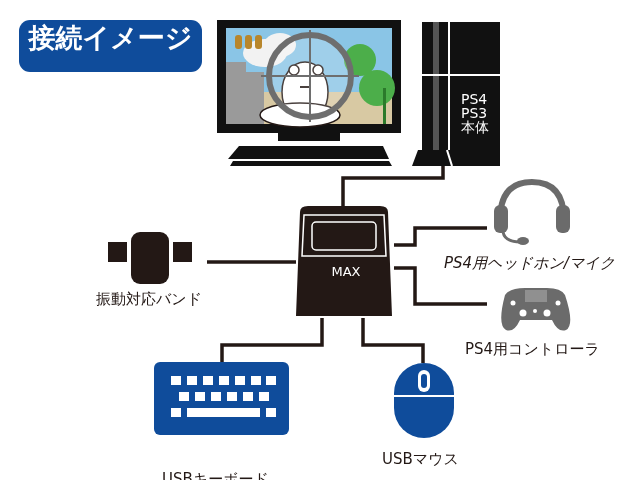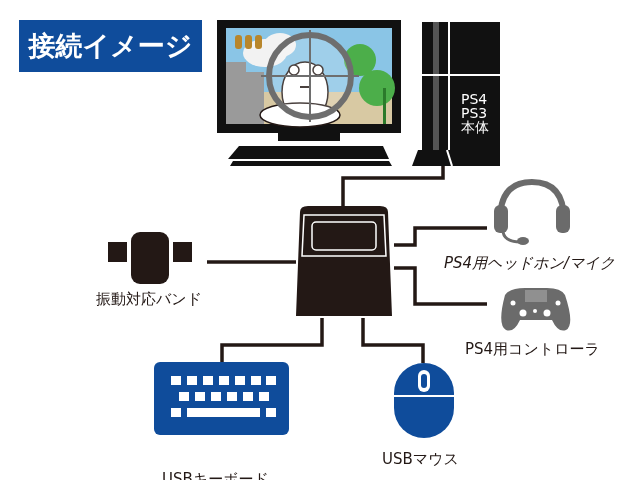--- a/index.html
+++ b/index.html
@@ -1,17 +1,17 @@
 <!DOCTYPE html>
 <html><head>
 <meta charset="utf-8">
 <style>
   html,body{margin:0;padding:0;background:#fff;}
   body{width:640px;height:480px;position:relative;overflow:hidden;font-family:"DejaVu Sans","Liberation Sans",sans-serif;}
-  .title-badge{position:absolute;left:19px;top:20px;width:183px;height:52px;background:#0f4c9b;color:#fff;font-size:27px;font-weight:bold;display:flex;align-items:center;justify-content:center;letter-spacing:0px;}
+  .title-badge{position:absolute;left:19px;top:20px;width:183px;height:52px;background:#0f4c9b;color:#fff;font-size:27px;font-weight:bold;display:flex;align-items:flex-start;justify-content:center;letter-spacing:0px;border-radius:11px;}
   .label{position:absolute;color:#231815;font-size:15px;white-space:nowrap;}
   svg.diagram{position:absolute;left:0;top:0;}
   .hub-text{position:absolute;left:300px;top:265px;width:92px;text-align:center;color:#fff;font-size:13px;line-height:14px;}
   .ps-text{position:absolute;left:461px;top:92px;color:#fff;font-size:14px;line-height:14px;}
 </style>
 </head>
 <body>
 
 <div class="title-badge">
     <span>接続イメージ</span>
@@ -133,19 +133,20 @@
   </g>
 </svg>
 
 <div class="ps-text">
   <div>PS4</div>
   <div>PS3</div>
   <div>本体</div>
 </div>
 
 <div class="hub-text">
+  <div>MAX</div>
 </div>
 
 <div class="label" style="left:96px;top:290px;">振動対応バンド</div>
 <div class="label" style="left:444px;top:254px;font-style:italic;">PS4用ヘッドホン/マイク</div>
 <div class="label" style="left:465px;top:340px;">PS4用コントローラ</div>
 <div class="label" style="left:162px;top:450px;margin-top:20px;">USBキーボード</div>
 <div class="label" style="left:382px;top:450px;">USBマウス</div>
 
 </body></html>

